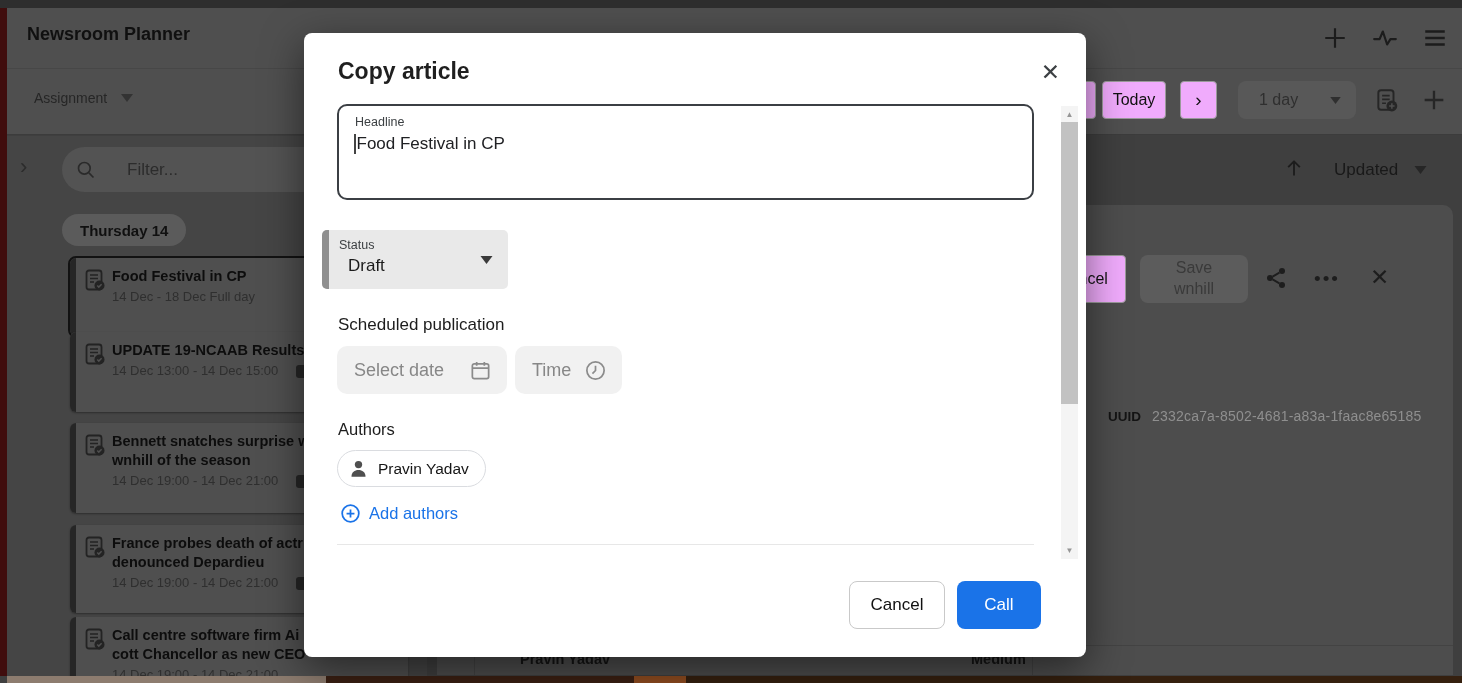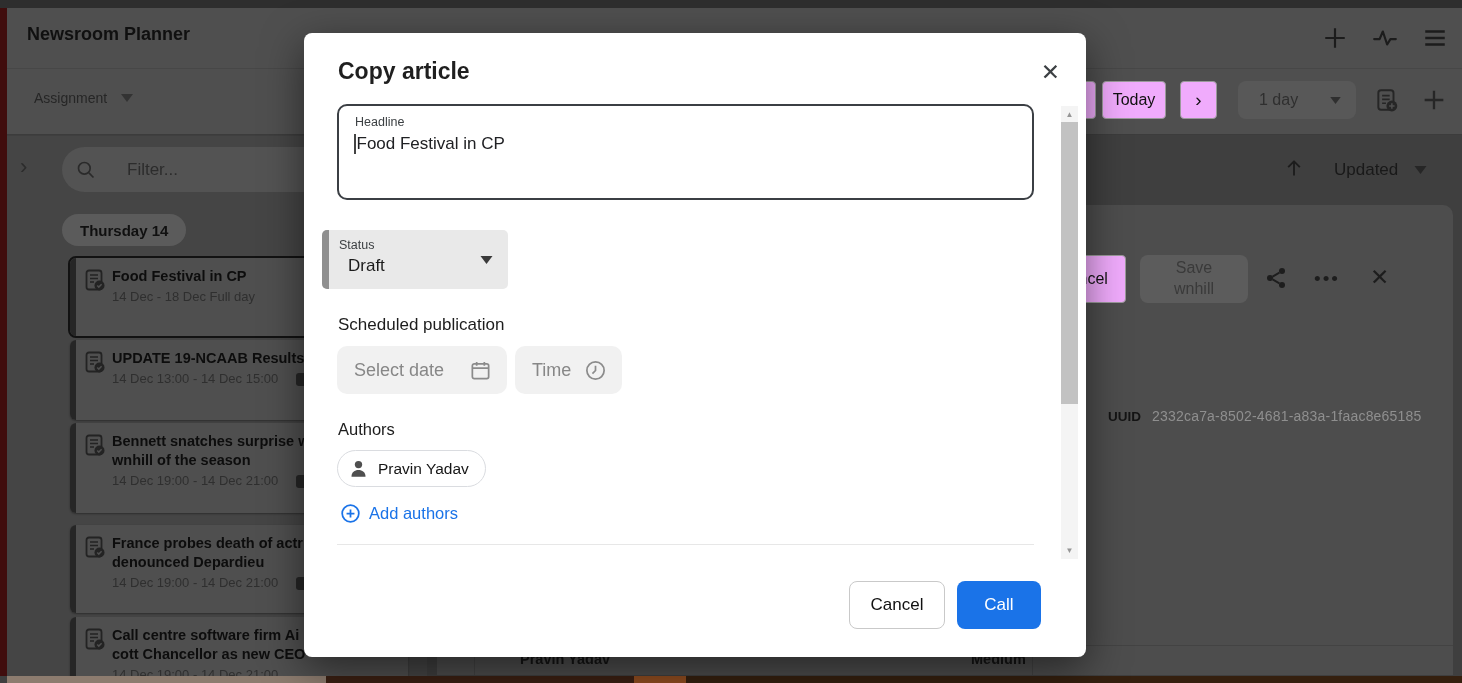--- a/index.html
+++ b/index.html
@@ -153,21 +153,21 @@
           <rect x="3.5" y="2.5" width="15" height="19" rx="2.5" fill="none" stroke="#232323" stroke-width="1.8"></rect>
           <path d="M7 7h8M7 10.5h8M7 14h4" stroke="#232323" stroke-width="1.6"></path>
           <circle cx="16.5" cy="17.5" r="5" fill="#232323"></circle>
           <path d="M14.2 17.5l1.6 1.6 2.8-2.8" stroke="#4f4f4f" stroke-width="1.5" fill="none"></path>
         </svg>
         <div class="card-body">
           <div class="card-title">Food Festival in CP</div>
           <div class="card-time">14 Dec - 18 Dec Full day</div>
         </div>
       </div>
-      <div class="card" style="top: 340px; height: 80px;">
+      <div class="card" style="top: 332px; height: 80px;">
         <div class="card-bar"></div>
         <svg class="card-icon" viewBox="0 0 24 24">
           <rect x="3.5" y="2.5" width="15" height="19" rx="2.5" fill="none" stroke="#232323" stroke-width="1.8"></rect>
           <path d="M7 7h8M7 10.5h8M7 14h4" stroke="#232323" stroke-width="1.6"></path>
           <circle cx="16.5" cy="17.5" r="5" fill="#232323"></circle>
           <path d="M14.2 17.5l1.6 1.6 2.8-2.8" stroke="#4f4f4f" stroke-width="1.5" fill="none"></path>
         </svg>
         <div class="card-body">
           <div class="card-title">UPDATE 19-NCAAB Results</div>
           <div class="card-time">14 Dec 13:00 - 14 Dec 15:00</div>

